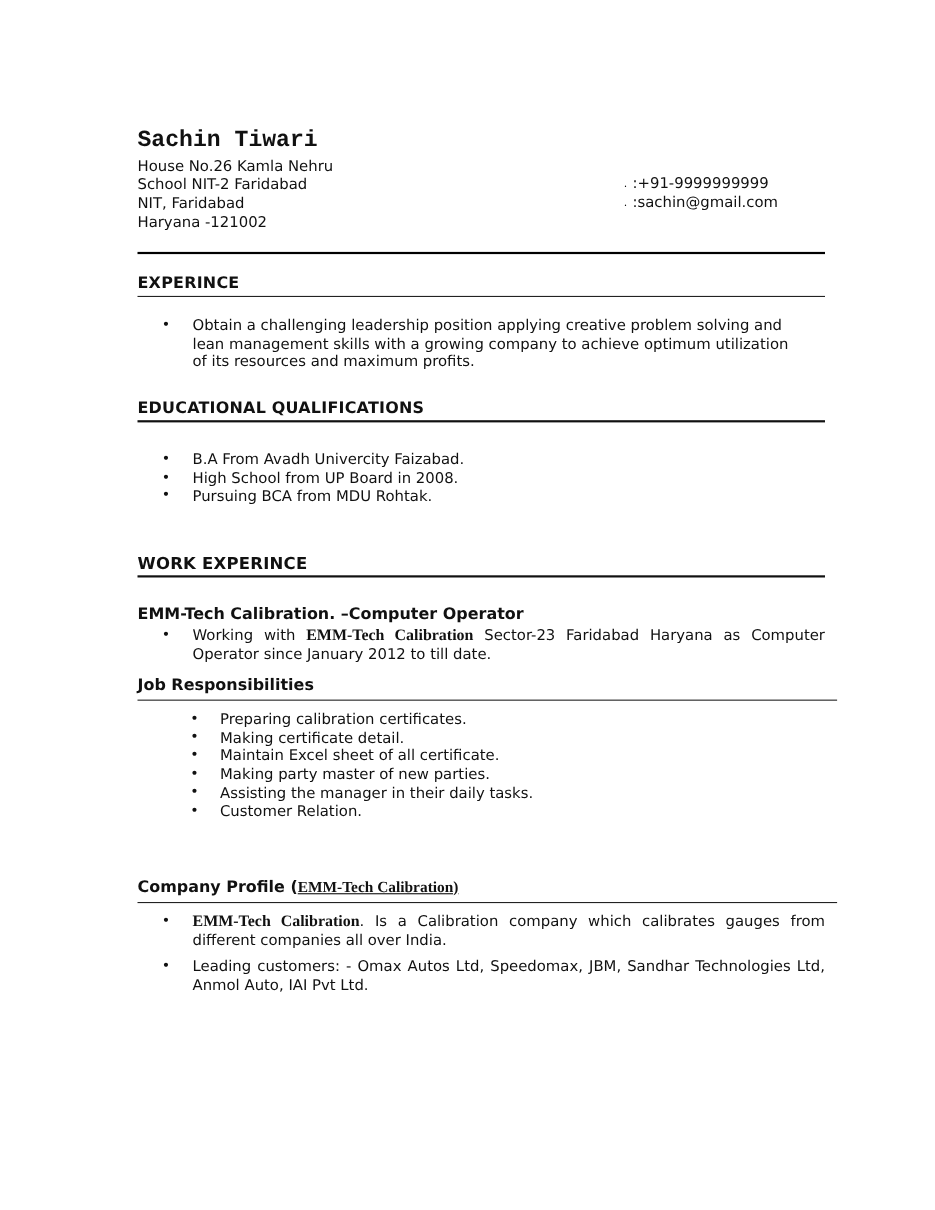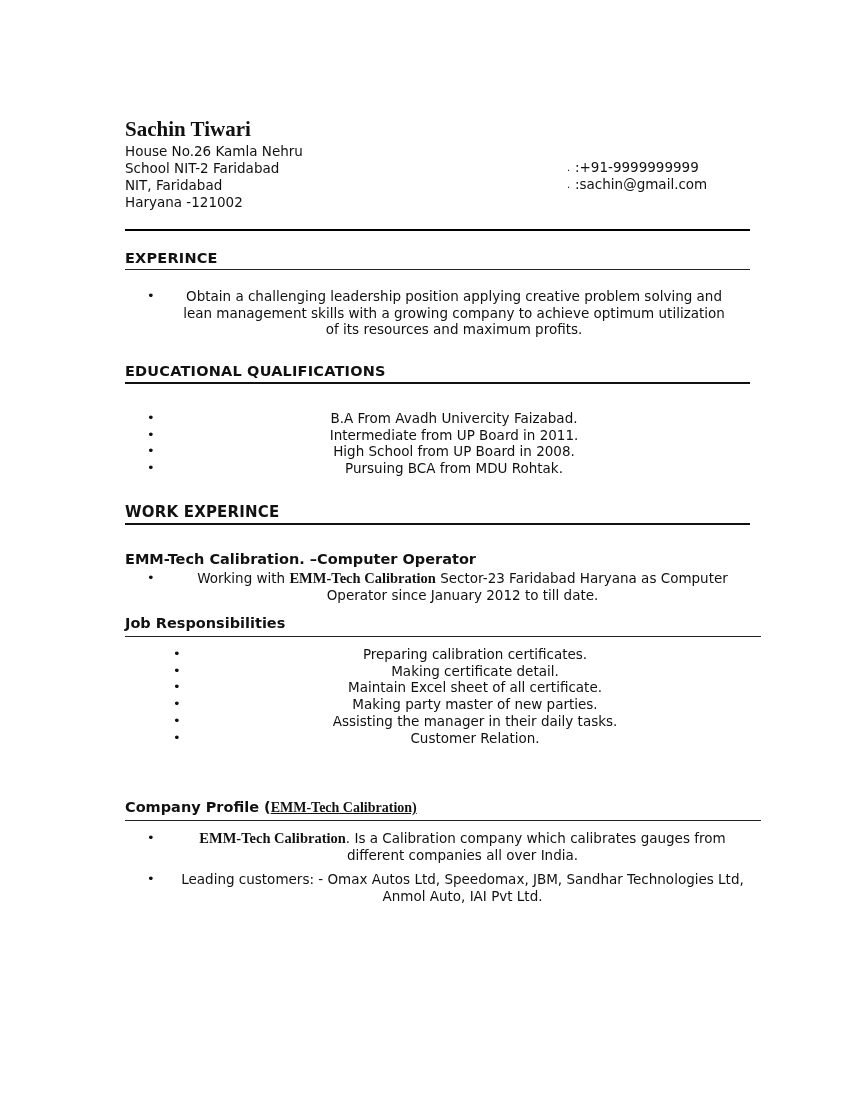--- a/index.html
+++ b/index.html
@@ -1,29 +1,29 @@
 <!DOCTYPE html>
 <html><head>
 <meta charset="utf-8">
 <style>
   html, body { margin: 0; padding: 0; background: #ffffff; }
   body { width: 850px; height: 1100px; position: relative; overflow: hidden;
          font-family: "DejaVu Sans", sans-serif; color: #111; }
   .abs { position: absolute; }
-  .name { left: 125px; top: 117px; font-family: Liberation Serif, serif; font-weight: bold; font-size: 21px; color: #111; }
+  .name { left: 125px; top: 117px; font-family: Liberation Mono, monospace; font-weight: bold; font-size: 21px; color: #111; }
   .addr { left: 125px; top: 143px; font-size: 13.5px; line-height: 17px; }
   .contact { left: 567px; top: 159px; font-size: 13.5px; line-height: 17px; }
   .contact .dot { display: inline-block; width: 8px; font-size: 10px; vertical-align: bottom; }
   .rule-thick { left: 125px; top: 229px; width: 625px; height: 2px; background: #000; }
   .sec-head { font-weight: bold; font-size: 14.5px; letter-spacing: 0.2px; }
   .sec-head.big { font-size: 15px; }
   .sec-line { height: 1px; background: #222; }
   .sec-line.dark { height: 2px; background: #111; }
   ul.blist { list-style: none; margin: 0; padding: 0; font-size: 13.5px; line-height: 16.7px; }
-  ul.blist li { position: relative; padding-left: 50px; text-align: center; }
+  ul.blist li { position: relative; padding-left: 50px; }
   ul.blist li::before { content: "•"; position: absolute; left: 22px; top: 0; font-size: 13px; }
   ul.blist.indented li { padding-left: 75px; }
   ul.blist.indented li::before { left: 48px; }
   .justify { text-align: justify; }
   .serif-bold { font-family: "Liberation Serif", serif; font-weight: bold; font-size: 14.5px; }
   .sub-head { font-weight: bold; font-size: 14.5px; }
   .sub-head .paren { font-family: "Liberation Serif", serif; font-weight: bold; font-size: 14px; text-decoration: underline; }
 </style>
 </head>
 <body>
@@ -48,21 +48,20 @@
 <div class="abs sec-head" style="left:125px; top:250px;">EXPERINCE</div>
 <div class="abs sec-line" style="left:125px; top:269px; width:625px;"></div>
 <ul class="abs blist" style="left:125px; top:288px; width:608px;">
   <li>Obtain a challenging leadership position applying creative problem solving and lean management skills with a growing company to achieve optimum utilization of its resources and maximum profits.</li>
 </ul>
 
 <div class="abs sec-head" style="left:125px; top:363px;">EDUCATIONAL QUALIFICATIONS</div>
 <div class="abs sec-line dark" style="left:125px; top:382px; width:625px;"></div>
 <ul class="abs blist" style="left:125px; top:410px; width:608px;">
   <li>B.A From Avadh Univercity Faizabad.</li>
-  <li>Intermediate from UP Board in 2011.</li>
   <li>High School from UP Board in 2008.</li>
   <li>Pursuing BCA from MDU Rohtak.</li>
 </ul>
 
 <div class="abs sec-head big" style="left:125px; top:503px;">WORK EXPERINCE</div>
 <div class="abs sec-line dark" style="left:125px; top:523px; width:625px;"></div>
 <div class="abs sub-head" style="left:125px; top:551px;">EMM-Tech Calibration. –Computer Operator</div>
 <ul class="abs blist justify" style="left:125px; top:570px; width:625px;">
   <li><span>Working with </span><span class="serif-bold">EMM-Tech Calibration</span><span> Sector-23 Faridabad Haryana as Computer Operator since January 2012 to till date.</span></li>
 </ul>

